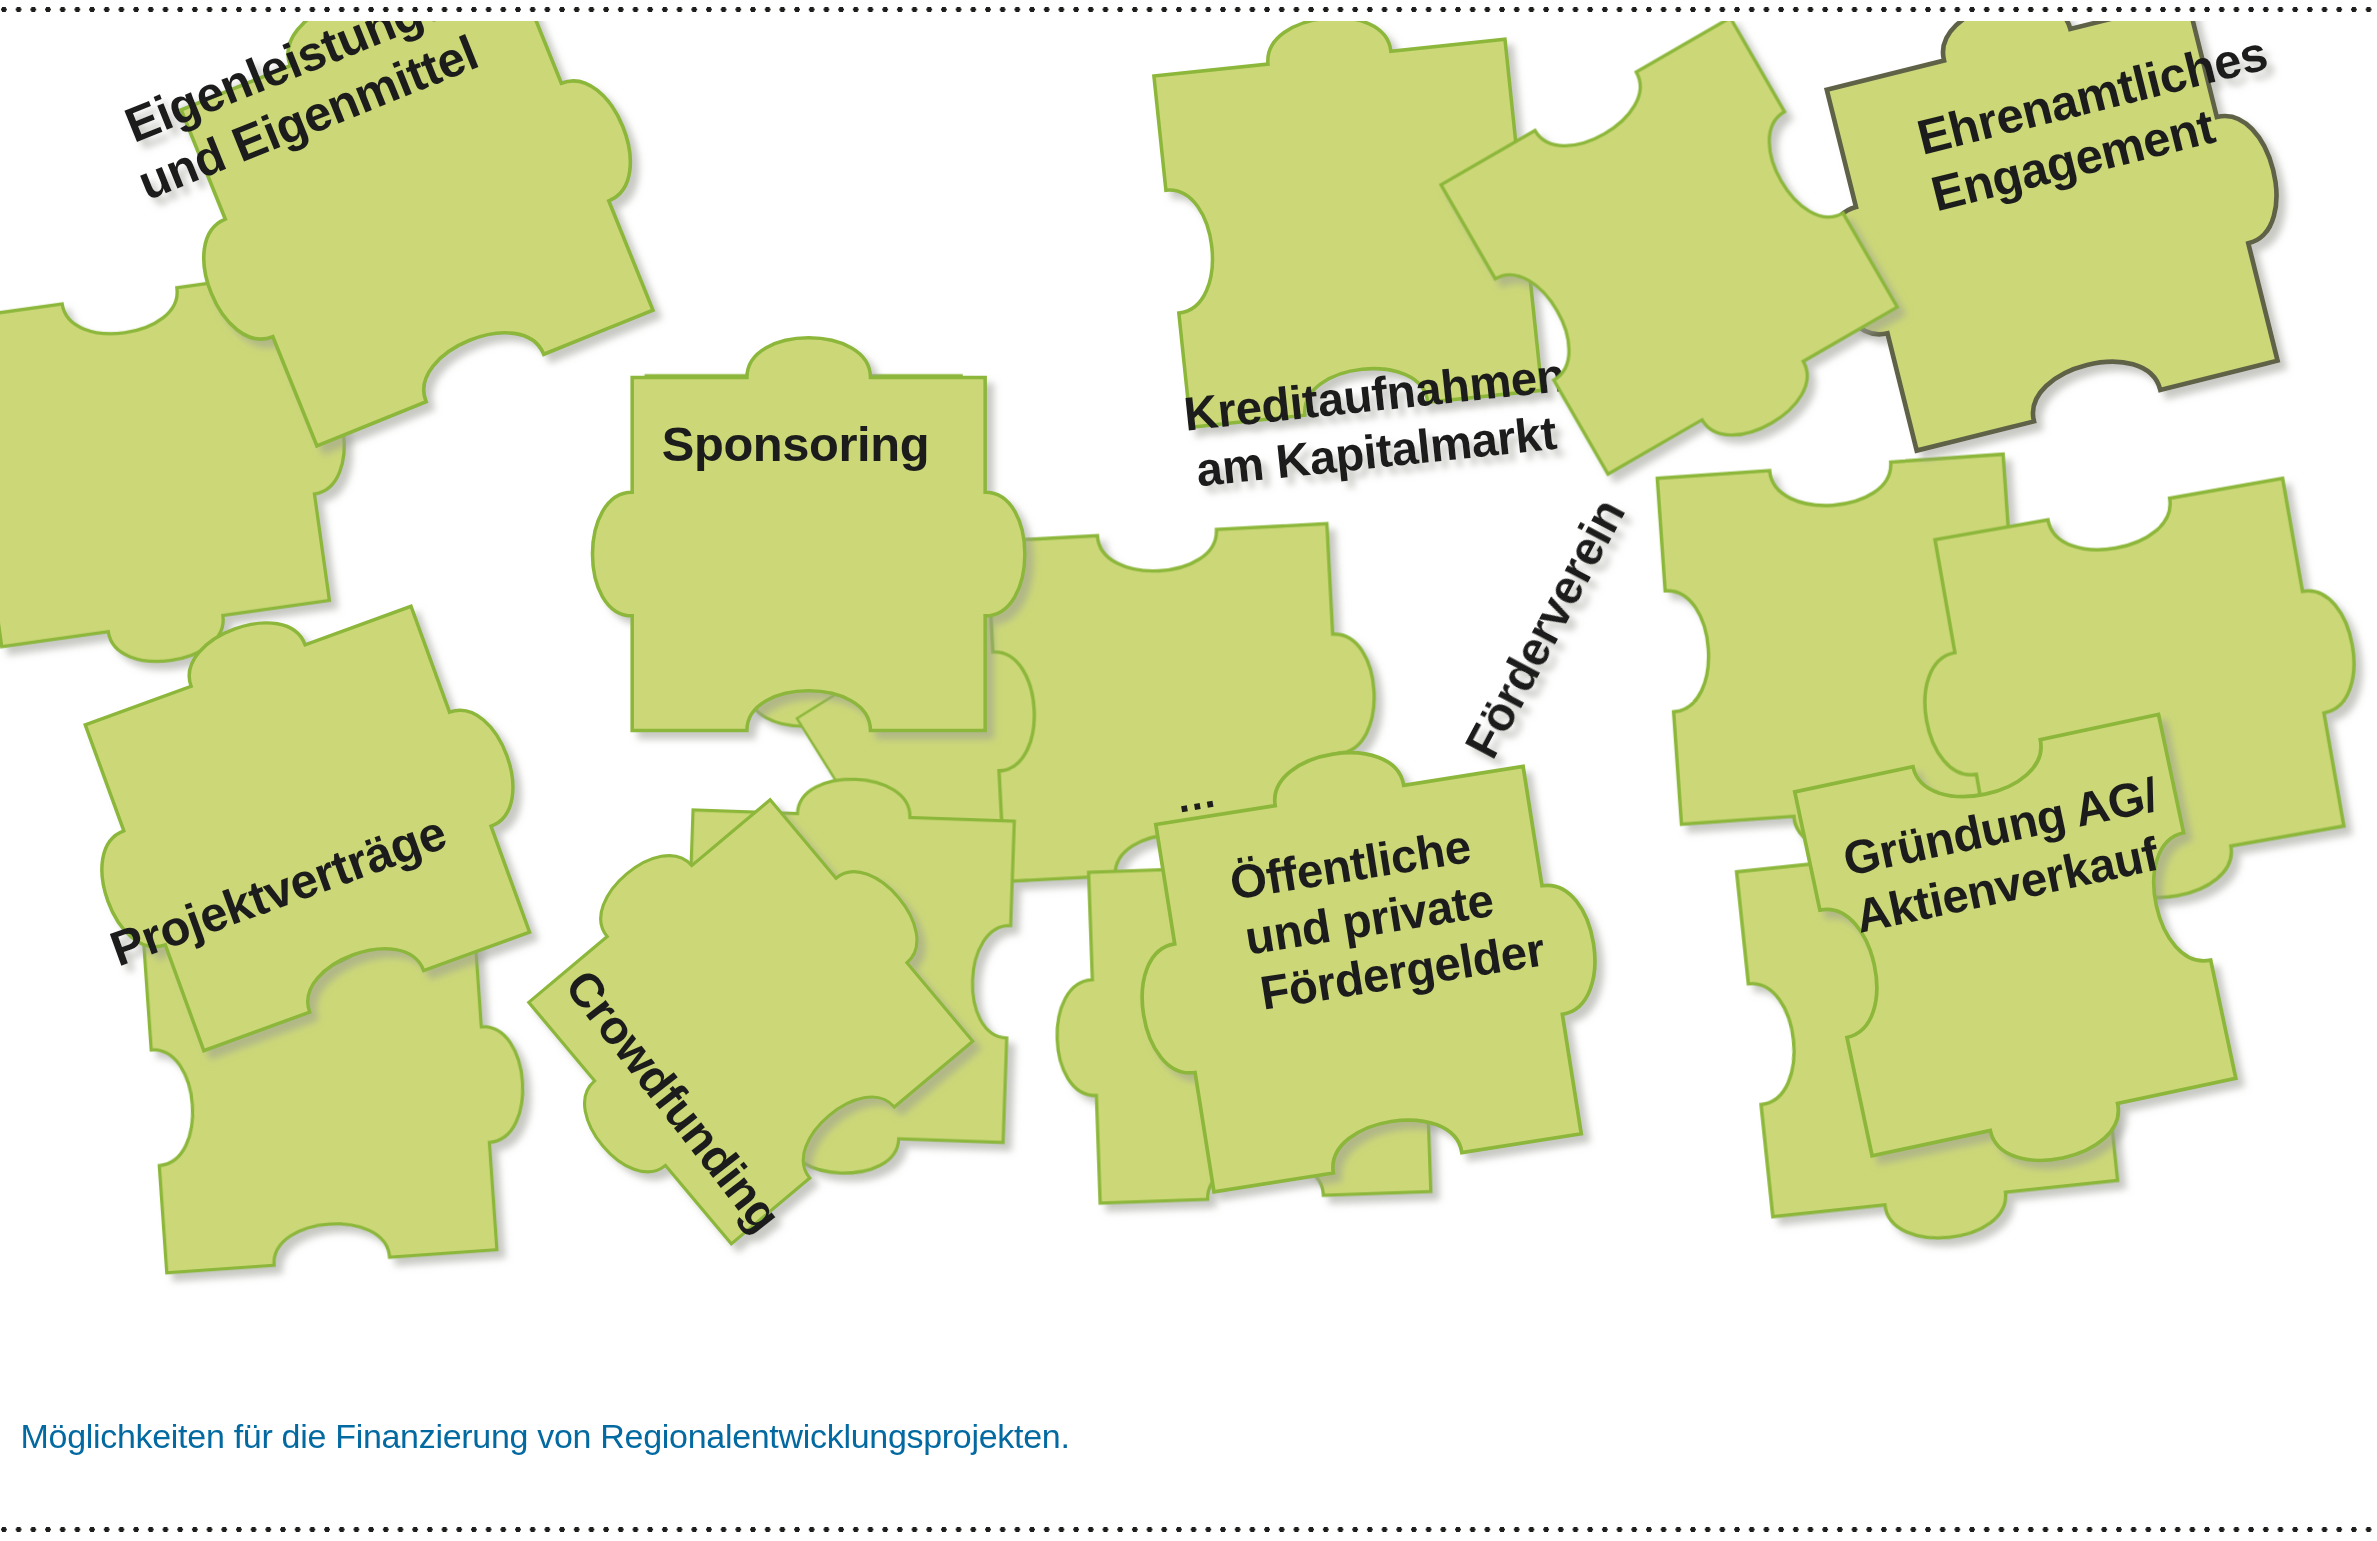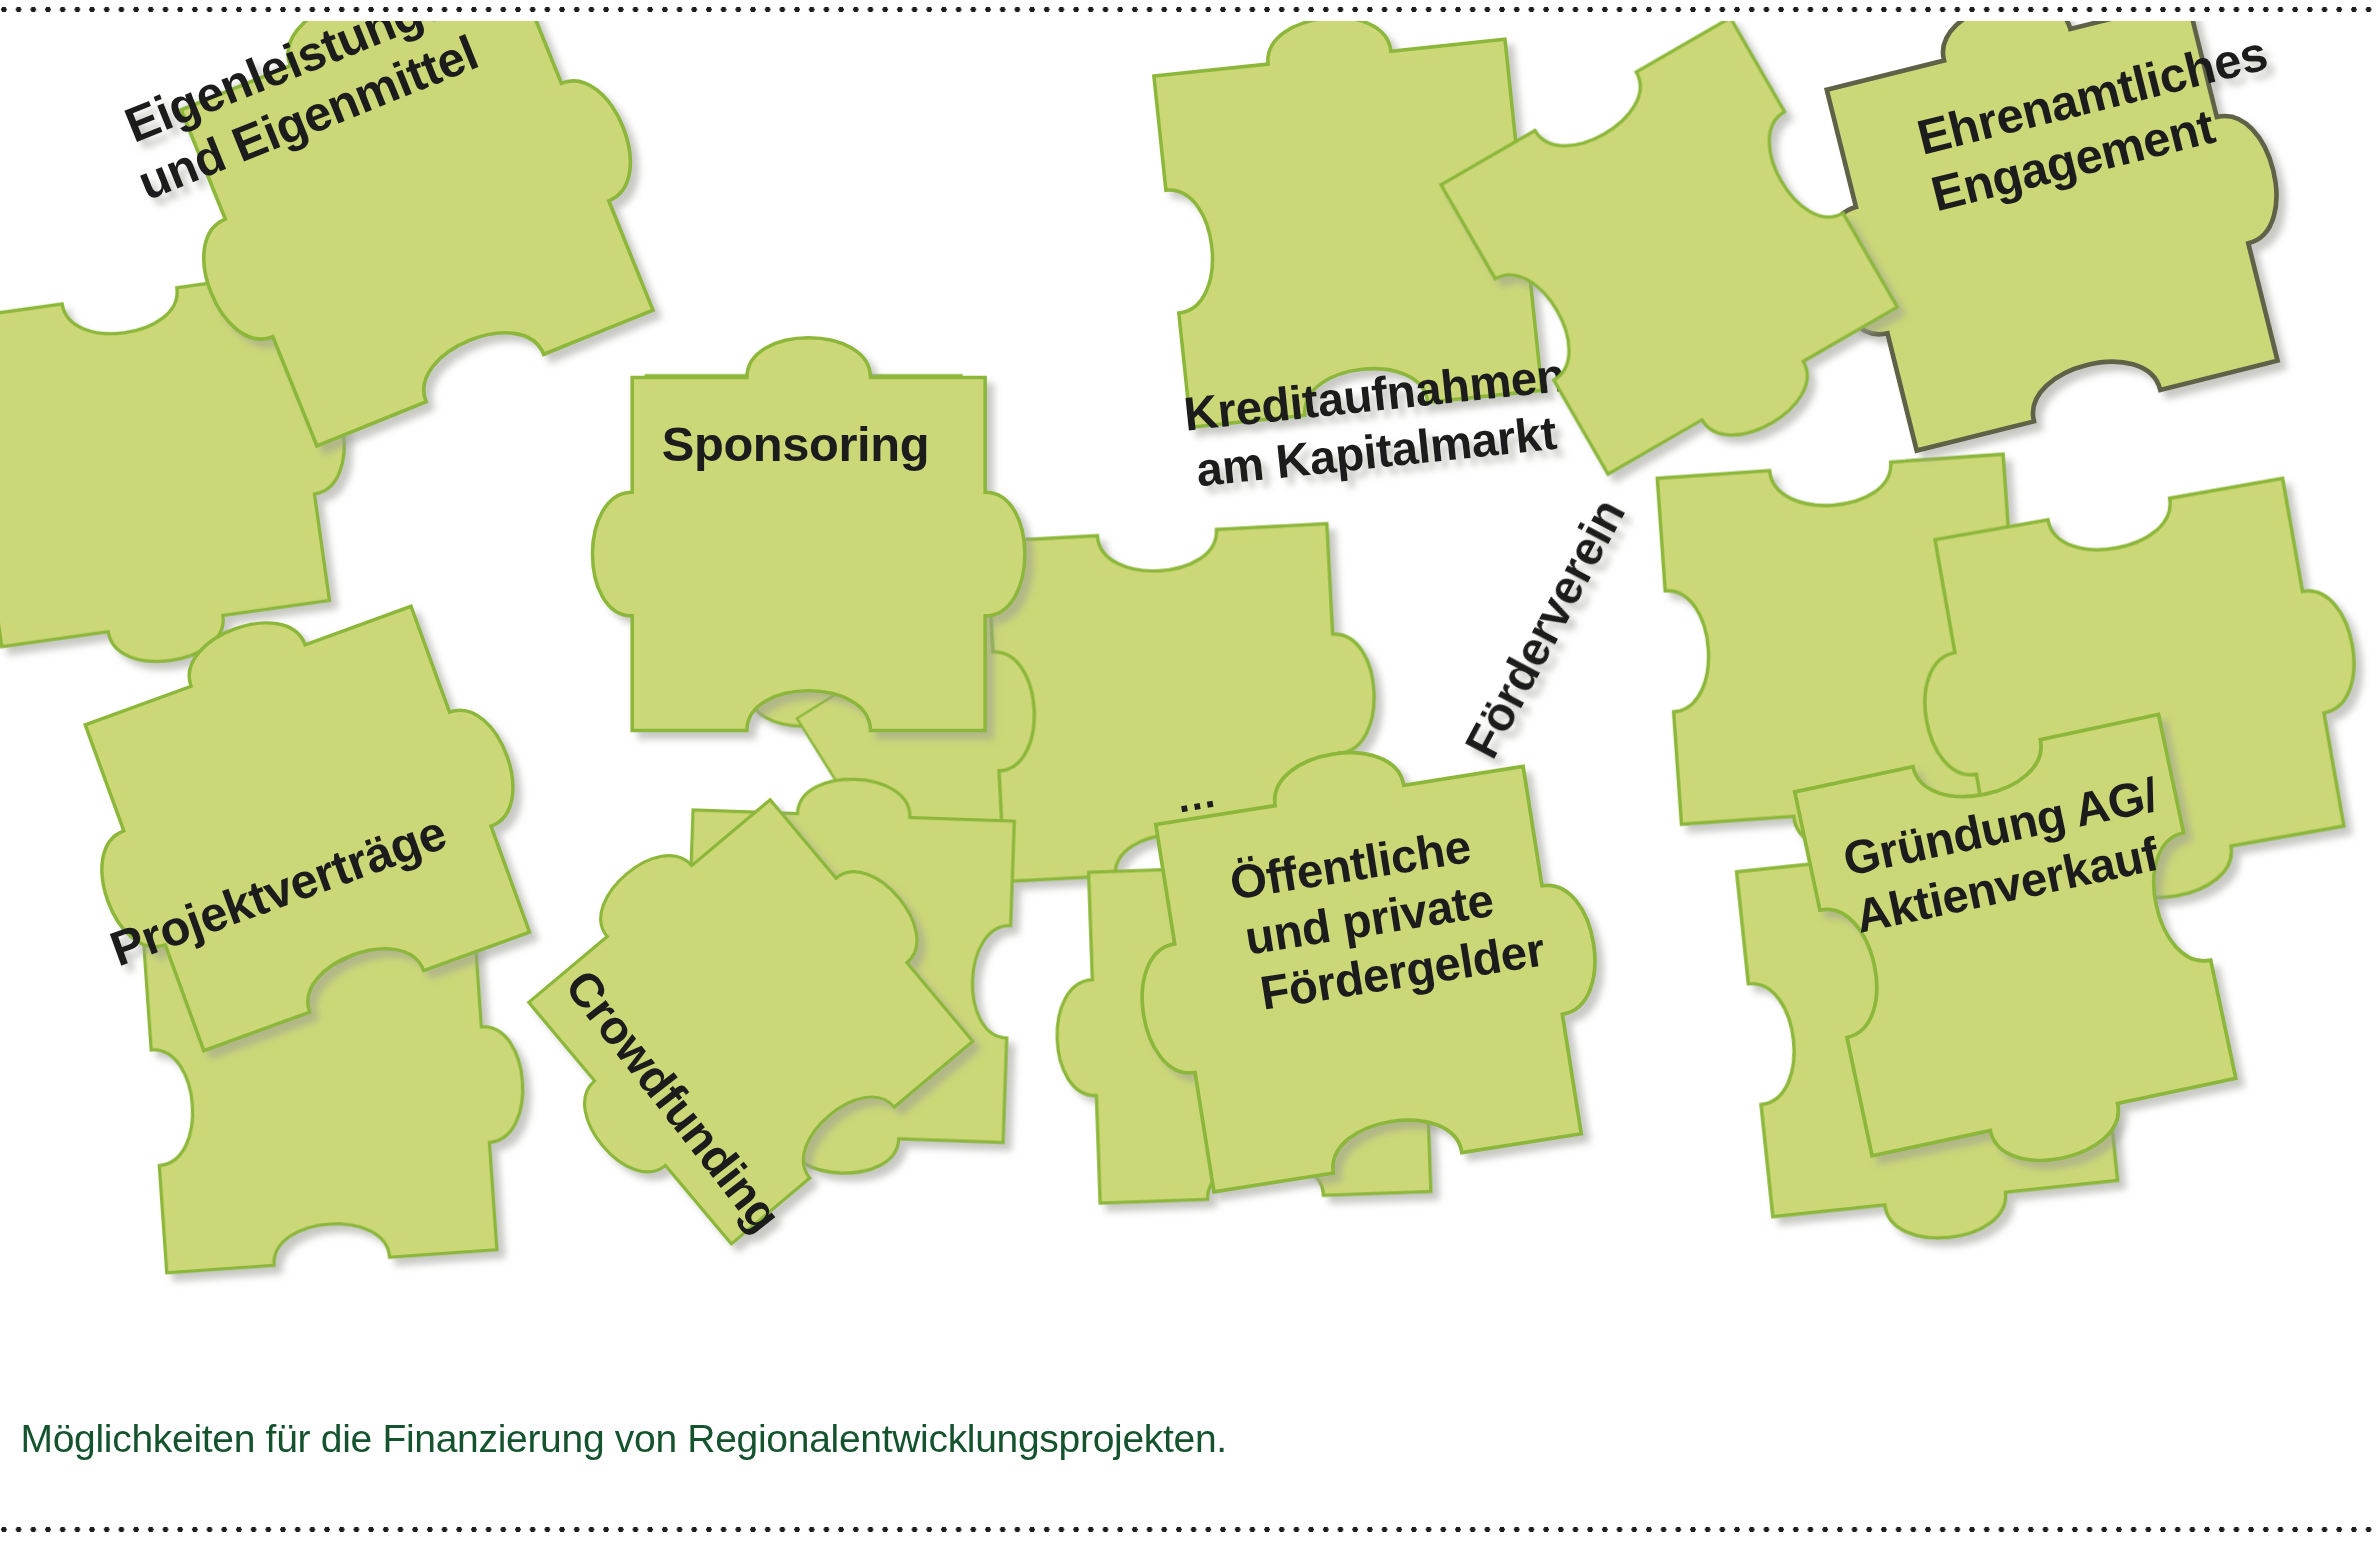--- a/index.html
+++ b/index.html
@@ -18,21 +18,21 @@
   }
   #rule-top{top:3.9px;}
   #rule-bottom{top:1524px;}
 
   
   #puzzle-canvas{position:absolute;left:0;top:20.5px;width:2377px;height:1387px;}
 
   
   #caption{
     position:absolute;left:20.5px;top:1418px;width:2049px;
-    font-size:39px;line-height:1.08;color:#14532d;
+    font-size:34px;line-height:1.08;color:#0369a1;
     font-family:"Liberation Sans Narrow","Liberation Sans","DejaVu Sans Condensed",sans-serif;
     font-weight:400;font-stretch:condensed;
     letter-spacing:-0.3px;white-space:nowrap;
   }
 
   
   .pz-label{
     font-family:"Liberation Sans Narrow","Liberation Sans","DejaVu Sans Condensed",sans-serif;
     font-weight:700;font-stretch:condensed;
     fill:#1d1d1b;

